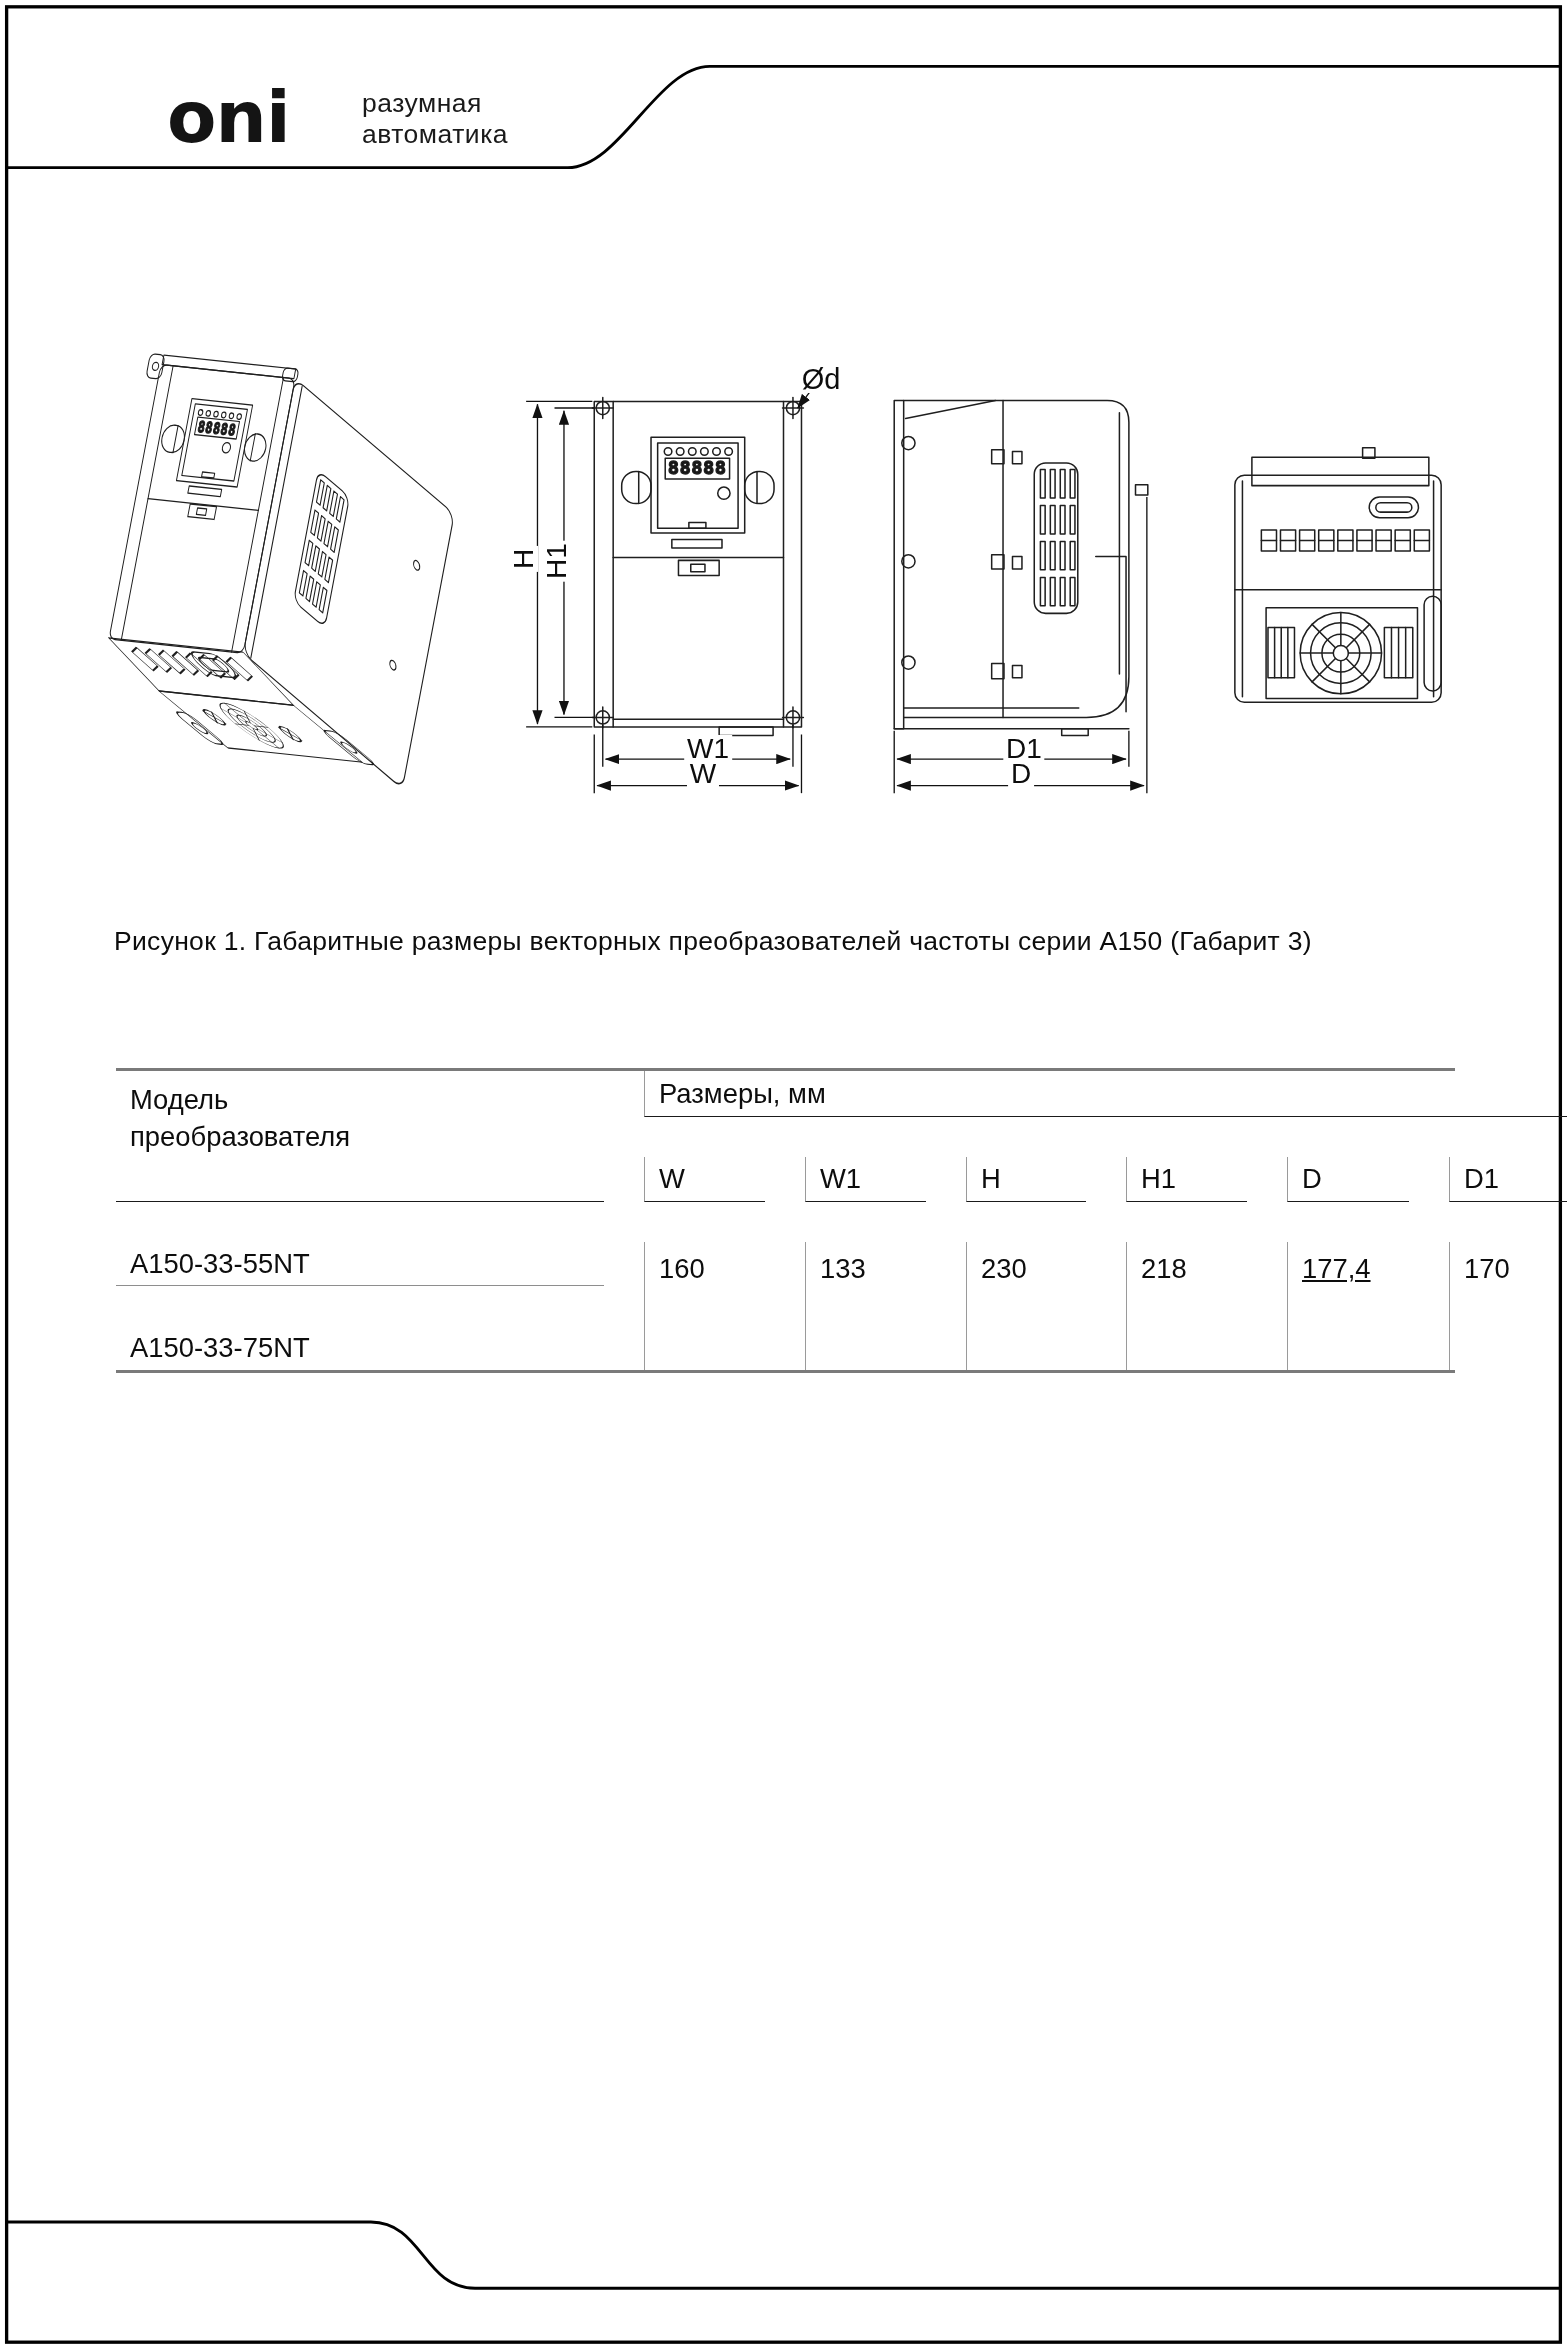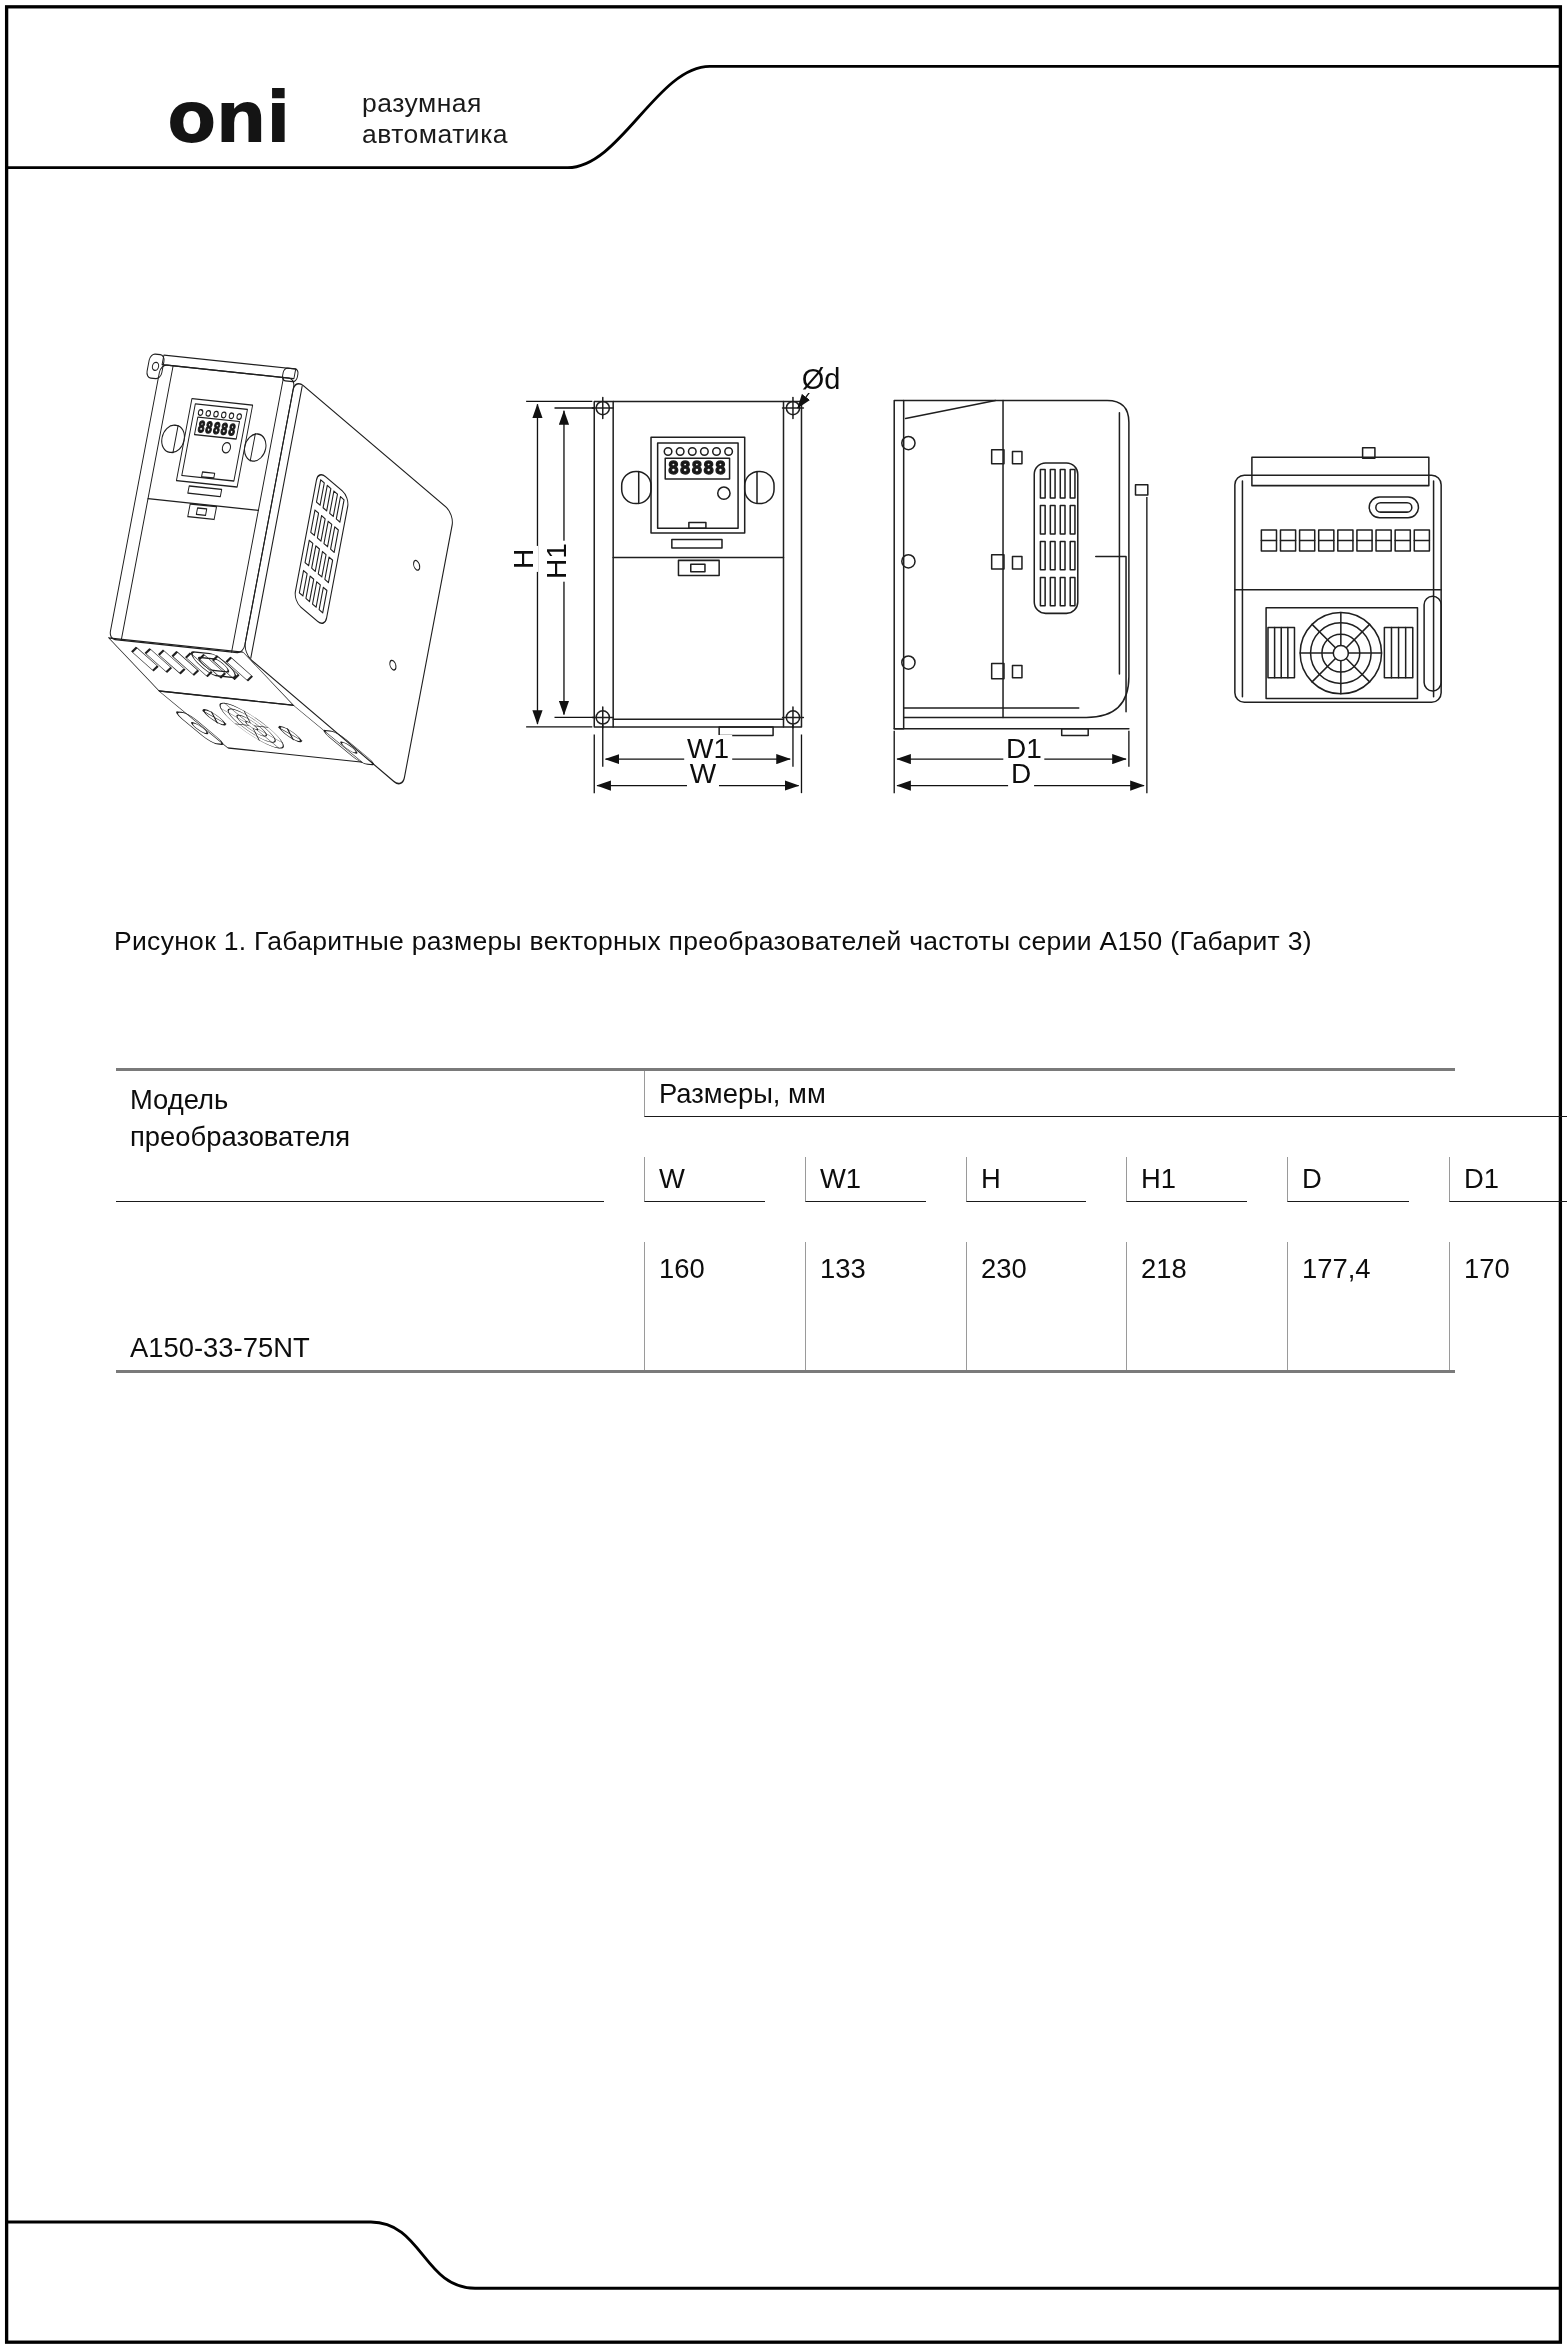--- a/index.html
+++ b/index.html
@@ -254,25 +254,26 @@
     <div class="cell bl bbk" style="grid-column:2/9;grid-row:1;">Размеры, мм</div>
 
     <div class="cell bl bbk" style="grid-column:2;grid-row:2;">W</div>
     <div class="cell bl bbk" style="grid-column:3;grid-row:2;">W1</div>
     <div class="cell bl bbk" style="grid-column:4;grid-row:2;">H</div>
     <div class="cell bl bbk" style="grid-column:5;grid-row:2;">H1</div>
     <div class="cell bl bbk" style="grid-column:6;grid-row:2;">D</div>
     <div class="cell bl bbk" style="grid-column:7;grid-row:2;">D1</div>
     <div class="cell bl bbk" style="grid-column:8;grid-row:2;">∅d</div>
 
+    <div class="cell bbg" style="grid-column:1;grid-row:3;">A150-33-55NT</div>
     <div class="cell" style="grid-column:1;grid-row:4;">A150-33-75NT</div>
 
     <div class="cell val bl" style="grid-column:2;grid-row:3/5;">160</div>
     <div class="cell val bl" style="grid-column:3;grid-row:3/5;">133</div>
     <div class="cell val bl" style="grid-column:4;grid-row:3/5;">230</div>
     <div class="cell val bl" style="grid-column:5;grid-row:3/5;">218</div>
-    <div class="cell val bl" style="grid-column:6;grid-row:3/5;">177,4</div>
+    <div class="cell val bl" style="grid-column:6;grid-row:3/5;text-decoration:underline;">177,4</div>
     <div class="cell val bl" style="grid-column:7;grid-row:3/5;">170</div>
     <div class="cell val bl" style="grid-column:8;grid-row:3/5;">5,5</div>
   </div>
 
 </div>
 
 
 </body></html>

